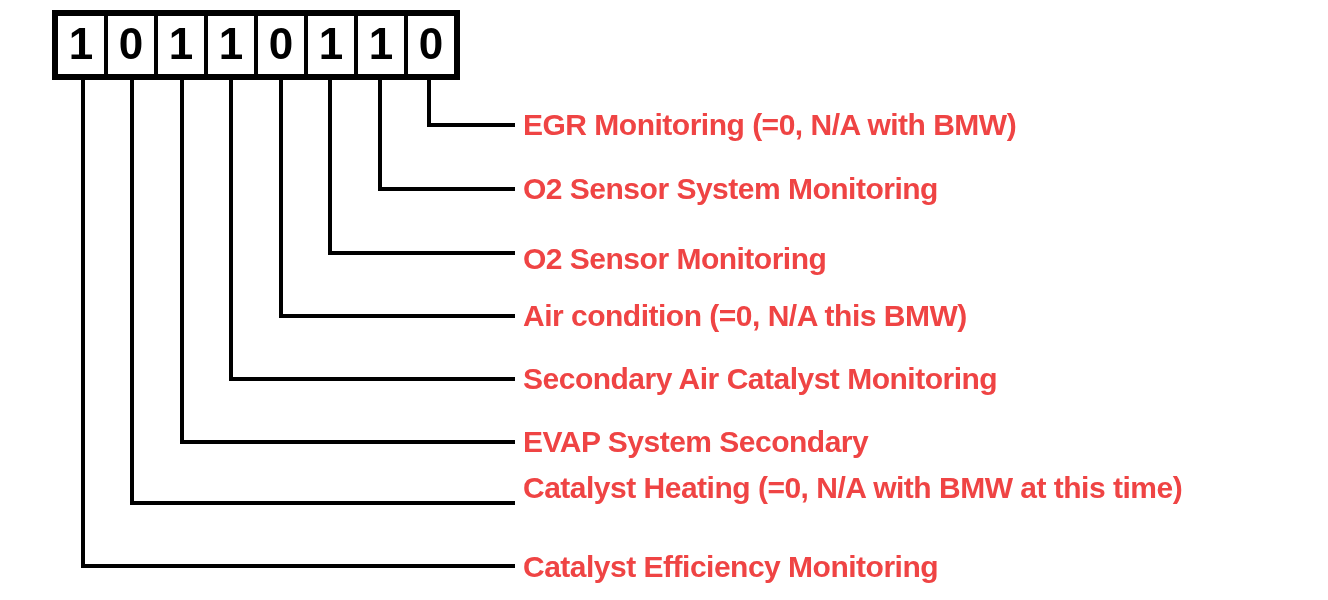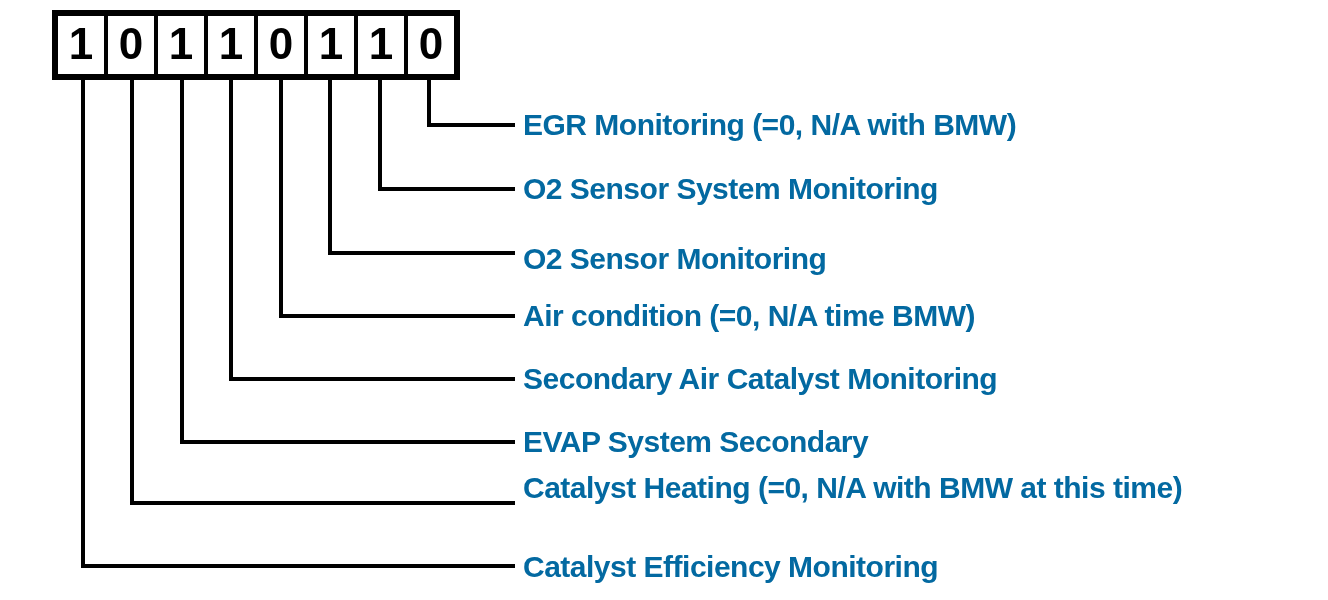--- a/index.html
+++ b/index.html
@@ -57,21 +57,21 @@
     background: #000000;
   }
   
   .bit-label {
     position: absolute;
     left: 523px;
     transform: translateY(-50%);
     font-size: 30px;
     font-weight: bold;
     letter-spacing: -0.5px;
-    color: #0369a1;
+    color: #ef4444;
     white-space: nowrap;
   }
 </style>
 </head>
 <body>
 
 <div class="canvas">
   <div class="bit-row" id="bitRow">
       <div class="bit-cell">
         <span class="bit-value">1</span>
@@ -113,19 +113,19 @@
       <div class="connector-h" style="left: 328px; top: 251px; width: 187px;"></div>
       <div class="connector-v" style="left: 378px; top: 80px; height: 111px;"></div>
       <div class="connector-h" style="left: 378px; top: 187px; width: 137px;"></div>
       <div class="connector-v" style="left: 427px; top: 80px; height: 47px;"></div>
       <div class="connector-h" style="left: 427px; top: 123px; width: 88px;"></div>
     </div>
   <div id="labels">
       <div class="bit-label" style="top: 125px;">EGR Monitoring (=0, N/A with BMW)</div>
       <div class="bit-label" style="top: 189px;">O2 Sensor System Monitoring</div>
       <div class="bit-label" style="top: 259px;">O2 Sensor Monitoring</div>
-      <div class="bit-label" style="top: 316px;">Air condition (=0, N/A time BMW)</div>
+      <div class="bit-label" style="top: 316px;">Air condition (=0, N/A this BMW)</div>
       <div class="bit-label" style="top: 379px;">Secondary Air Catalyst Monitoring</div>
       <div class="bit-label" style="top: 442px;">EVAP System Secondary</div>
       <div class="bit-label" style="top: 488px;">Catalyst Heating (=0, N/A with BMW at this time)</div>
       <div class="bit-label" style="top: 567px;">Catalyst Efficiency Monitoring</div>
     </div>
 </div>
 
 </body></html>

